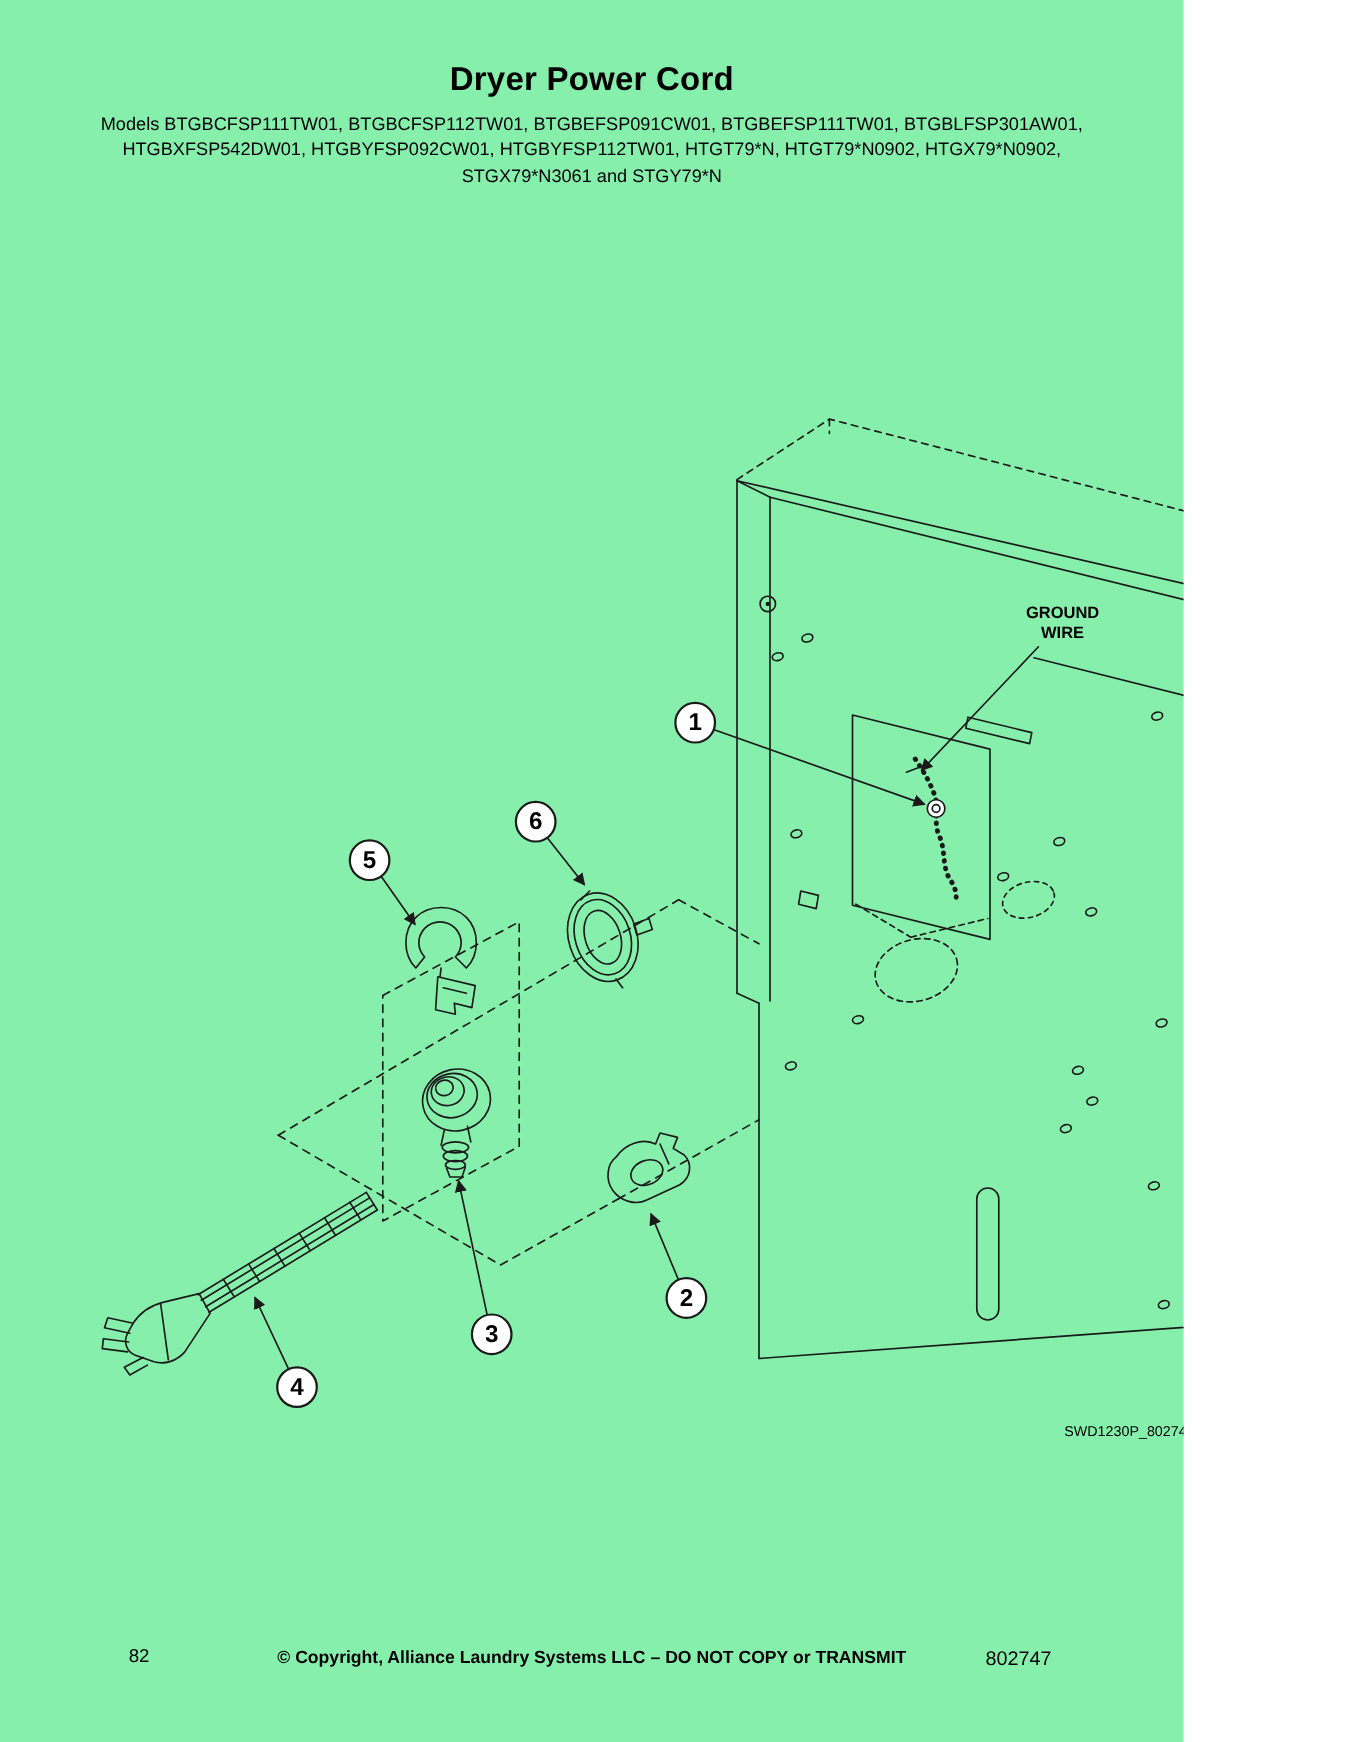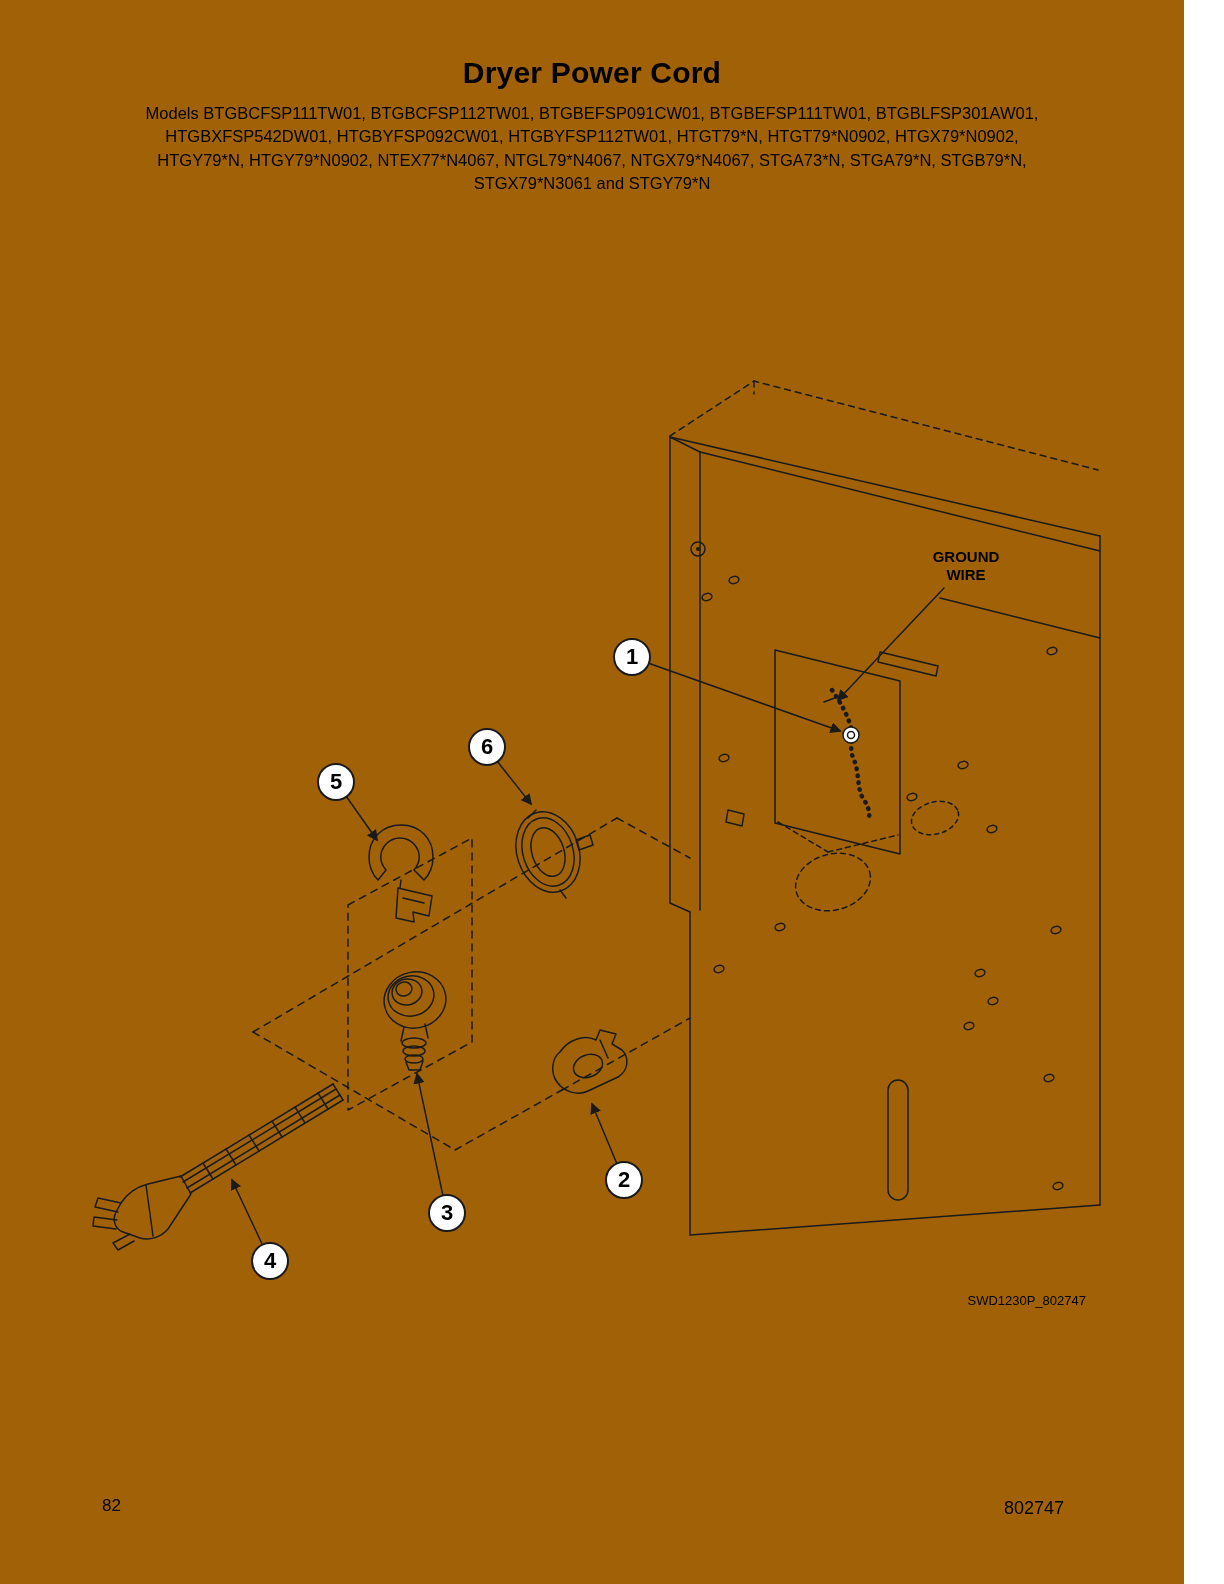--- a/index.html
+++ b/index.html
@@ -1,50 +1,49 @@
 <!DOCTYPE html>
 <html><head>
 <meta charset="utf-8">
 <style>
   * { margin:0; padding:0; box-sizing:border-box; }
   html,body { background:#fff; }
   .page {
     position:relative;
-    width:1184px; height:1584px;
-    background:#a16207;
+    width:1076px; height:1584px;
+    background:#86efac;
     font-family:"Liberation Sans", sans-serif;
     color:#000;
     overflow:hidden;
   }
   .header { padding-top:56px; text-align:center; }
   .page-title {
     font-size:30px; font-weight:bold; letter-spacing:0.2px;
     margin-bottom:12px;
   }
   .models { font-size:16.5px; line-height:23.4px; }
   .models div { white-space:nowrap; }
   .diagram-svg { position:absolute; left:0; top:330px; }
-  .footer-page-number { position:absolute; left:102px; top:1496px; font-size:17px; }
+  .footer-page-number { position:absolute; left:117px; top:1496px; font-size:17px; }
   .footer-copyright {
     position:absolute; left:0; right:0; top:1499px;
     text-align:center; font-weight:bold; font-size:16px;
   }
   .footer-doc-number { position:absolute; right:120px; top:1498px; font-size:18px; }
 </style>
 </head>
 <body>
 
 <div class="page">
 
   <div class="header">
     <div class="page-title">Dryer Power Cord</div>
     <div class="models">
       <div>Models BTGBCFSP111TW01, BTGBCFSP112TW01, BTGBEFSP091CW01, BTGBEFSP111TW01, BTGBLFSP301AW01,</div>
       <div>HTGBXFSP542DW01, HTGBYFSP092CW01, HTGBYFSP112TW01, HTGT79*N, HTGT79*N0902, HTGX79*N0902,</div>
-      <div>HTGY79*N, HTGY79*N0902, NTEX77*N4067, NTGL79*N4067, NTGX79*N4067, STGA73*N, STGA79*N, STGB79*N,</div>
       <div>STGX79*N3061 and STGY79*N</div>
     </div>
   </div>
 
   <svg class="diagram-svg" width="1224" height="1000" viewBox="0 330 1224 1000" fill="none" stroke="#1a1a1a" stroke-width="1.5" stroke-linecap="round" stroke-linejoin="round">
     <defs>
       <marker id="arrow" viewBox="0 0 10 10" refX="8.5" refY="5" markerWidth="7.5" markerHeight="7.5" orient="auto">
         <path d="M0,0 L10,5 L0,10 z" fill="#1a1a1a" stroke="none"></path>
       </marker>
     </defs>
@@ -210,15 +209,16 @@
     <g>
       <path d="M263,1246 L232,1180" marker-end="url(#arrow)"></path>
       <circle cx="270" cy="1261" r="18" fill="#fff" stroke-width="2"></circle>
       <text x="270" y="1268" text-anchor="middle" font-size="22" font-weight="bold" fill="#000" stroke="none" font-family="Liberation Sans, sans-serif">4</text>
     </g>
 
     <text x="1086" y="1305" text-anchor="end" font-size="13" fill="#000" stroke="none" font-family="Liberation Sans, sans-serif">SWD1230P_802747</text>
   </svg>
 
   <div class="footer-page-number">82</div>
+  <div class="footer-copyright">© Copyright, Alliance Laundry Systems LLC – DO NOT COPY or TRANSMIT</div>
   <div class="footer-doc-number">802747</div>
 
 </div>
 
 </body></html>

